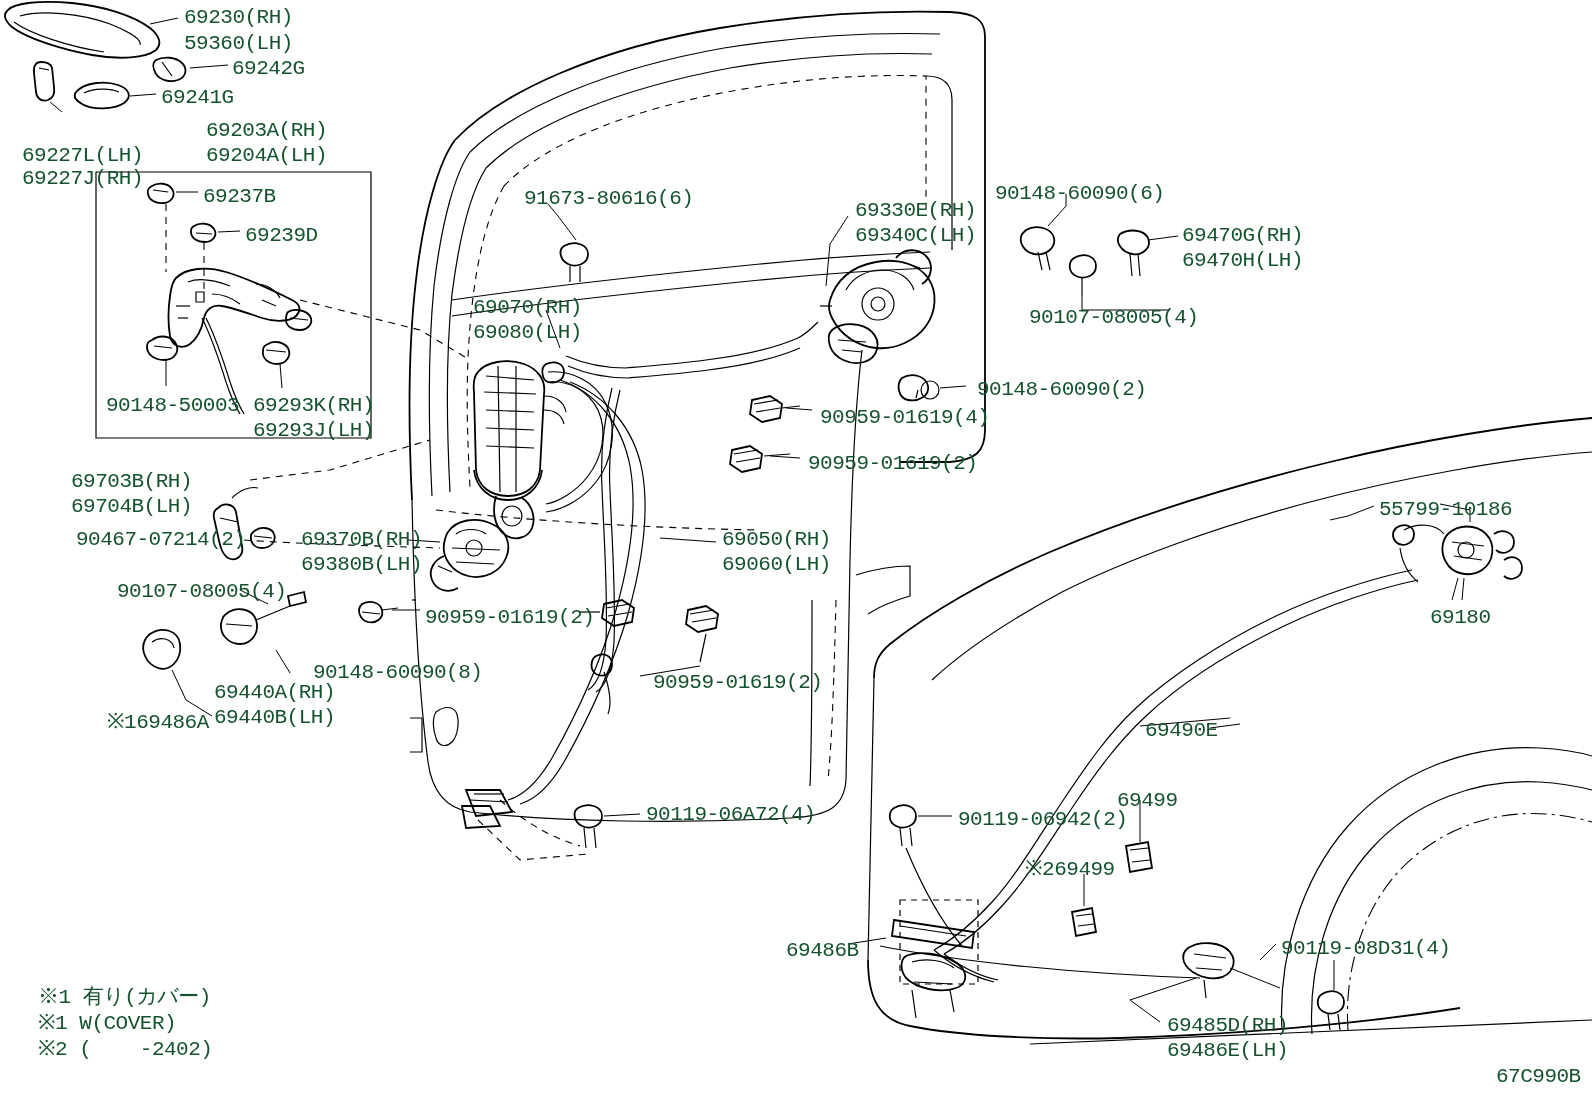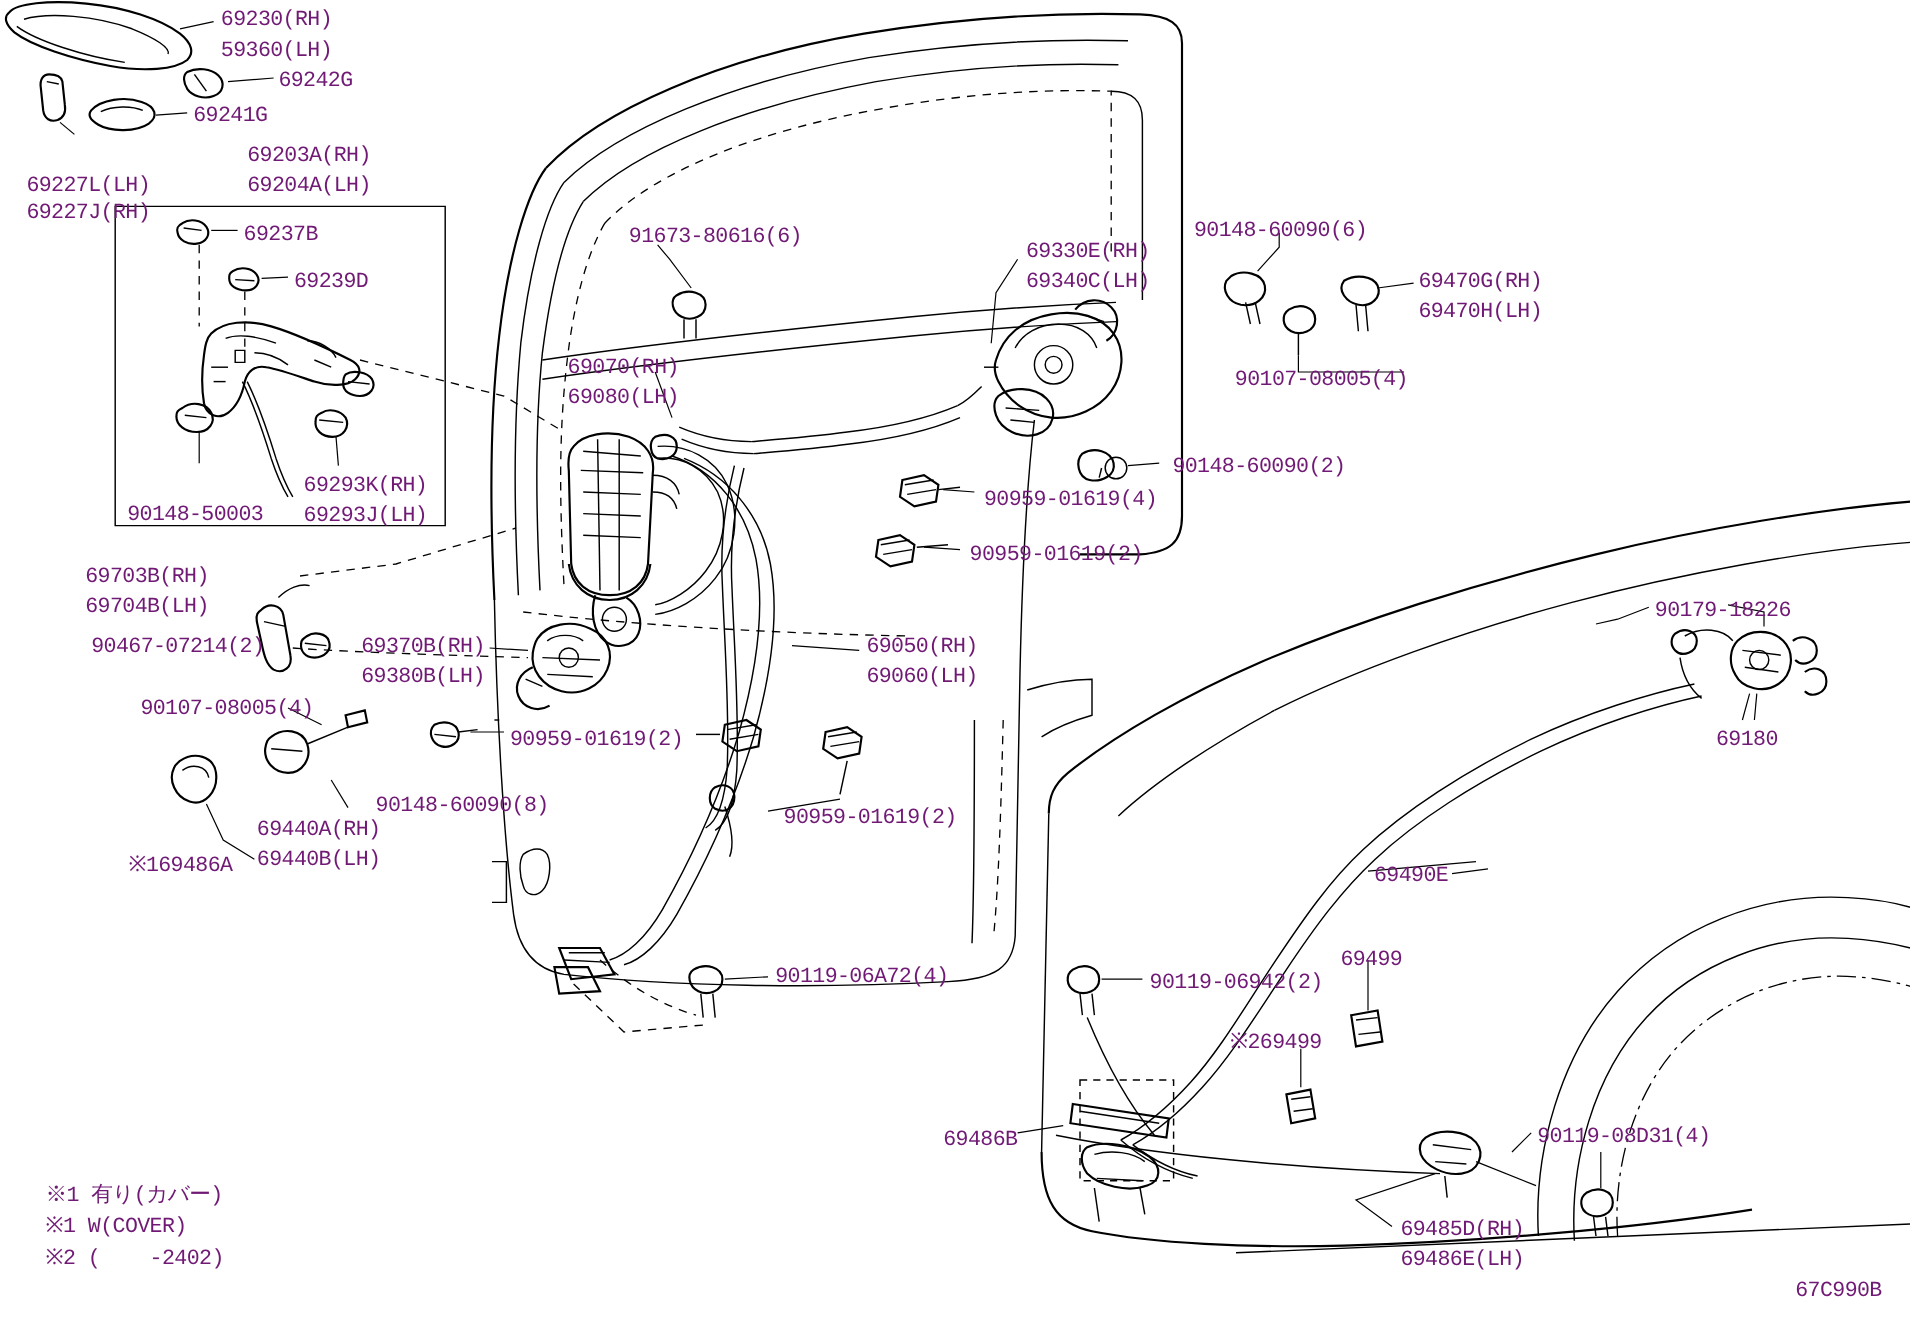--- a/index.html
+++ b/index.html
@@ -12,25 +12,25 @@
     width: 1592px;
     height: 1099px;
     background: #ffffff;
     font-family: "Liberation Mono", monospace;
     color: #000000;
     overflow: hidden;
   }
   .lbl {
     position: absolute;
     font-family: "Liberation Mono", monospace;
-    font-size: 18px;
+    font-size: 21px;
     line-height: 23px;
     letter-spacing: -0.5px;
     white-space: pre;
-    color: #701a75;
+    color: #14532d;
   }
   svg.art {
     position: absolute;
     left: 0;
     top: 0;
     width: 1592px;
     height: 1099px;
   }
   .art * {
     vector-effect: non-scaling-stroke;
@@ -436,21 +436,21 @@
   <div class="lbl" style="left:184px; top:6px;">69230(RH)</div>
   <div class="lbl" style="left:184px; top:32px;">59360(LH)</div>
   <div class="lbl" style="left:232px; top:57px;">69242G</div>
   <div class="lbl" style="left:161px; top:86px;">69241G</div>
   <div class="lbl" style="left:22px; top:119px;margin-top:48px;">69227J(RH)</div>
   <div class="lbl" style="left:22px; top:144px;">69227L(LH)</div>
   <div class="lbl" style="left:206px; top:119px;">69203A(RH)</div>
   <div class="lbl" style="left:206px; top:144px;text-align:right;">69204A(LH)</div>
   <div class="lbl" style="left:203px; top:185px;">69237B</div>
   <div class="lbl" style="left:245px; top:224px;">69239D</div>
-  <div class="lbl" style="left:106px; top:394px;margin-top:24px;">90148-50003</div>
+  <div class="lbl" style="left:106px; top:394px;">90148-50003</div>
   <div class="lbl" style="left:253px; top:394px;">69293K(RH)</div>
   <div class="lbl" style="left:253px; top:419px;">69293J(LH)</div>
   <div class="lbl" style="left:524px; top:187px;">91673-80616(6)</div>
   <div class="lbl" style="left:855px; top:199px;">69330E(RH)</div>
   <div class="lbl" style="left:855px; top:224px;">69340C(LH)</div>
   <div class="lbl" style="left:995px; top:182px;">90148-60090(6)</div>
   <div class="lbl" style="left:1182px; top:224px;">69470G(RH)</div>
   <div class="lbl" style="left:1182px; top:249px;">69470H(LH)</div>
   <div class="lbl" style="left:1029px; top:306px;">90107-08005(4)</div>
   <div class="lbl" style="left:473px; top:296px;">69070(RH)</div>
@@ -458,21 +458,21 @@
   <div class="lbl" style="left:977px; top:378px;">90148-60090(2)</div>
   <div class="lbl" style="left:820px; top:406px;">90959-01619(4)</div>
   <div class="lbl" style="left:808px; top:452px;">90959-01619(2)</div>
   <div class="lbl" style="left:71px; top:470px;">69703B(RH)</div>
   <div class="lbl" style="left:71px; top:495px;">69704B(LH)</div>
   <div class="lbl" style="left:76px; top:528px;">90467-07214(2)</div>
   <div class="lbl" style="left:301px; top:528px;">69370B(RH)</div>
   <div class="lbl" style="left:301px; top:553px;">69380B(LH)</div>
   <div class="lbl" style="left:722px; top:528px;">69050(RH)</div>
   <div class="lbl" style="left:722px; top:553px;">69060(LH)</div>
-  <div class="lbl" style="left:1379px; top:498px;">90179-18226</div>
+  <div class="lbl" style="left:1379px; top:498px;">55799-10186</div>
   <div class="lbl" style="left:1430px; top:606px;">69180</div>
   <div class="lbl" style="left:117px; top:580px;">90107-08005(4)</div>
   <div class="lbl" style="left:425px; top:606px;">90959-01619(2)</div>
   <div class="lbl" style="left:313px; top:661px;">90148-60090(8)</div>
   <div class="lbl" style="left:653px; top:671px;">90959-01619(2)</div>
   <div class="lbl" style="left:214px; top:681px;">69440A(RH)</div>
   <div class="lbl" style="left:214px; top:706px;">69440B(LH)</div>
   <div class="lbl" style="left:107px; top:711px;">※169486A</div>
   <div class="lbl" style="left:1145px; top:719px;">69490E</div>
   <div class="lbl" style="left:646px; top:803px;">90119-06A72(4)</div>

